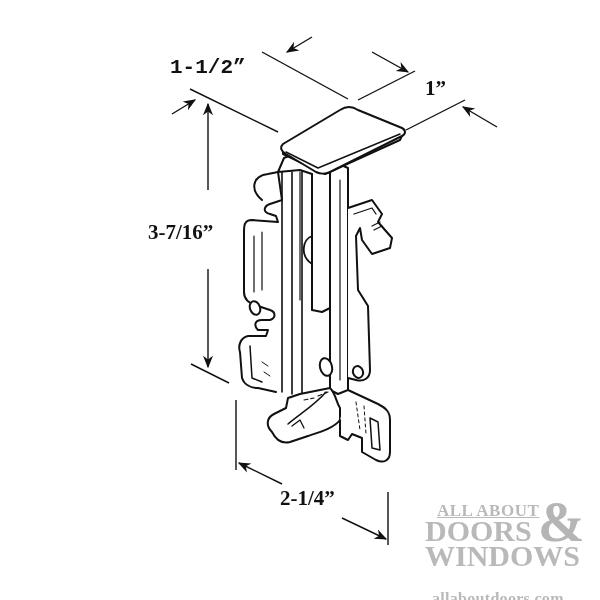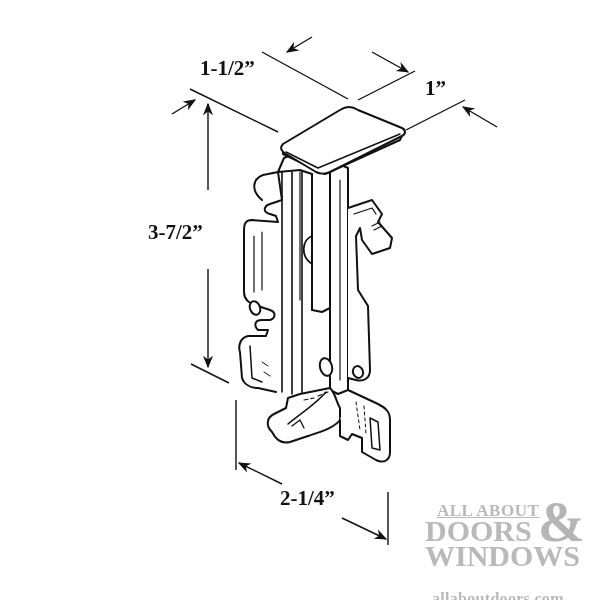--- a/index.html
+++ b/index.html
@@ -82,23 +82,23 @@
     <path d="M288,424 C300,414 316,404 326,392" fill="none" stroke-width="1.5"></path>
     <path d="M292,426 L300,420 L304,428" fill="none" stroke-width="1.3"></path>
     <path d="M304,400 L314,398 M318,396 L328,392" fill="none" stroke-width="1.2" stroke-dasharray="4,3"></path>
 
     <path d="M348,390 L378,404 C386,408 390,412 390,420 L390,452 C390,460 384,464 376,460 L362,452 L362,438 L352,434 L348,440 L340,436 L340,420"></path>
     <path d="M370,418 L378,422 L380,450 L372,448 Z" fill="#fff" stroke-width="1.5"></path>
     <path d="M356,402 L360,430 M364,406 L366,434" fill="none" stroke-width="1" stroke-dasharray="3,3"></path>
   </g>
 </svg>
 
-<div class="dim-label" style="left:200px; top:56px;">1-1/2”</div>
+<div class="dim-label" style="left:170px; top:56px;font-family:Liberation Mono, monospace;">1-1/2”</div>
 <div class="dim-label" style="left:425px; top:76px;">1”</div>
-<div class="dim-label" style="left:148px; top:220px;">3-7/2”</div>
+<div class="dim-label" style="left:148px; top:220px;">3-7/16”</div>
 <div class="dim-label" style="left:280px; top:486px;">2-1/4”</div>
 
 <div>
   <div class="wm wm-amp">&amp;</div>
   <div class="wm wm-top">ALL ABOUT</div>
   <div class="wm wm-doors">DOORS</div>
   <div class="wm wm-windows">WINDOWS</div>
   <div class="wm wm-url">allaboutdoors.com</div>
 </div>
 

